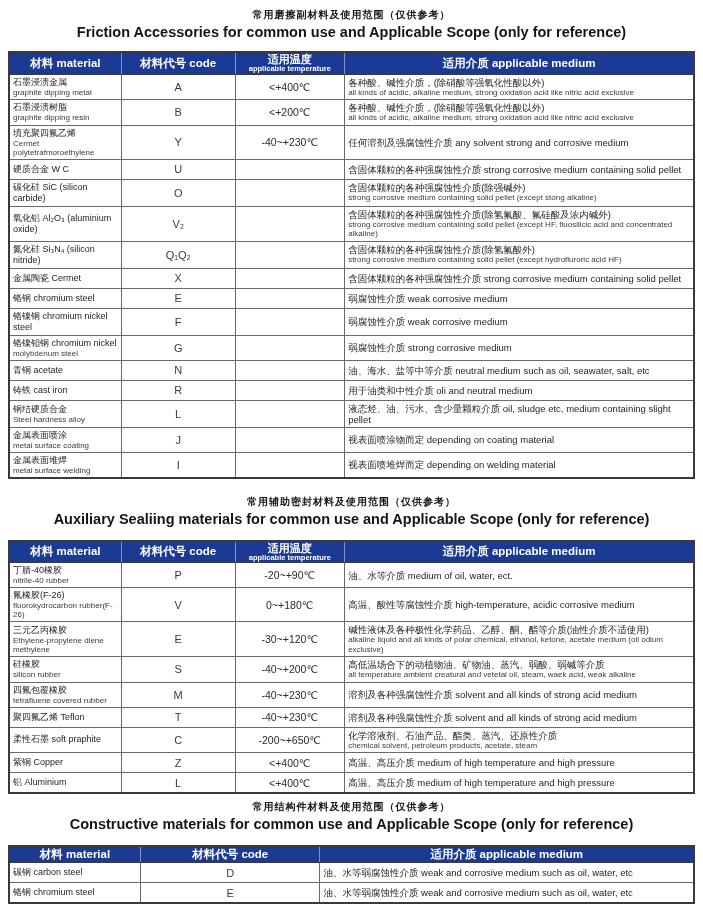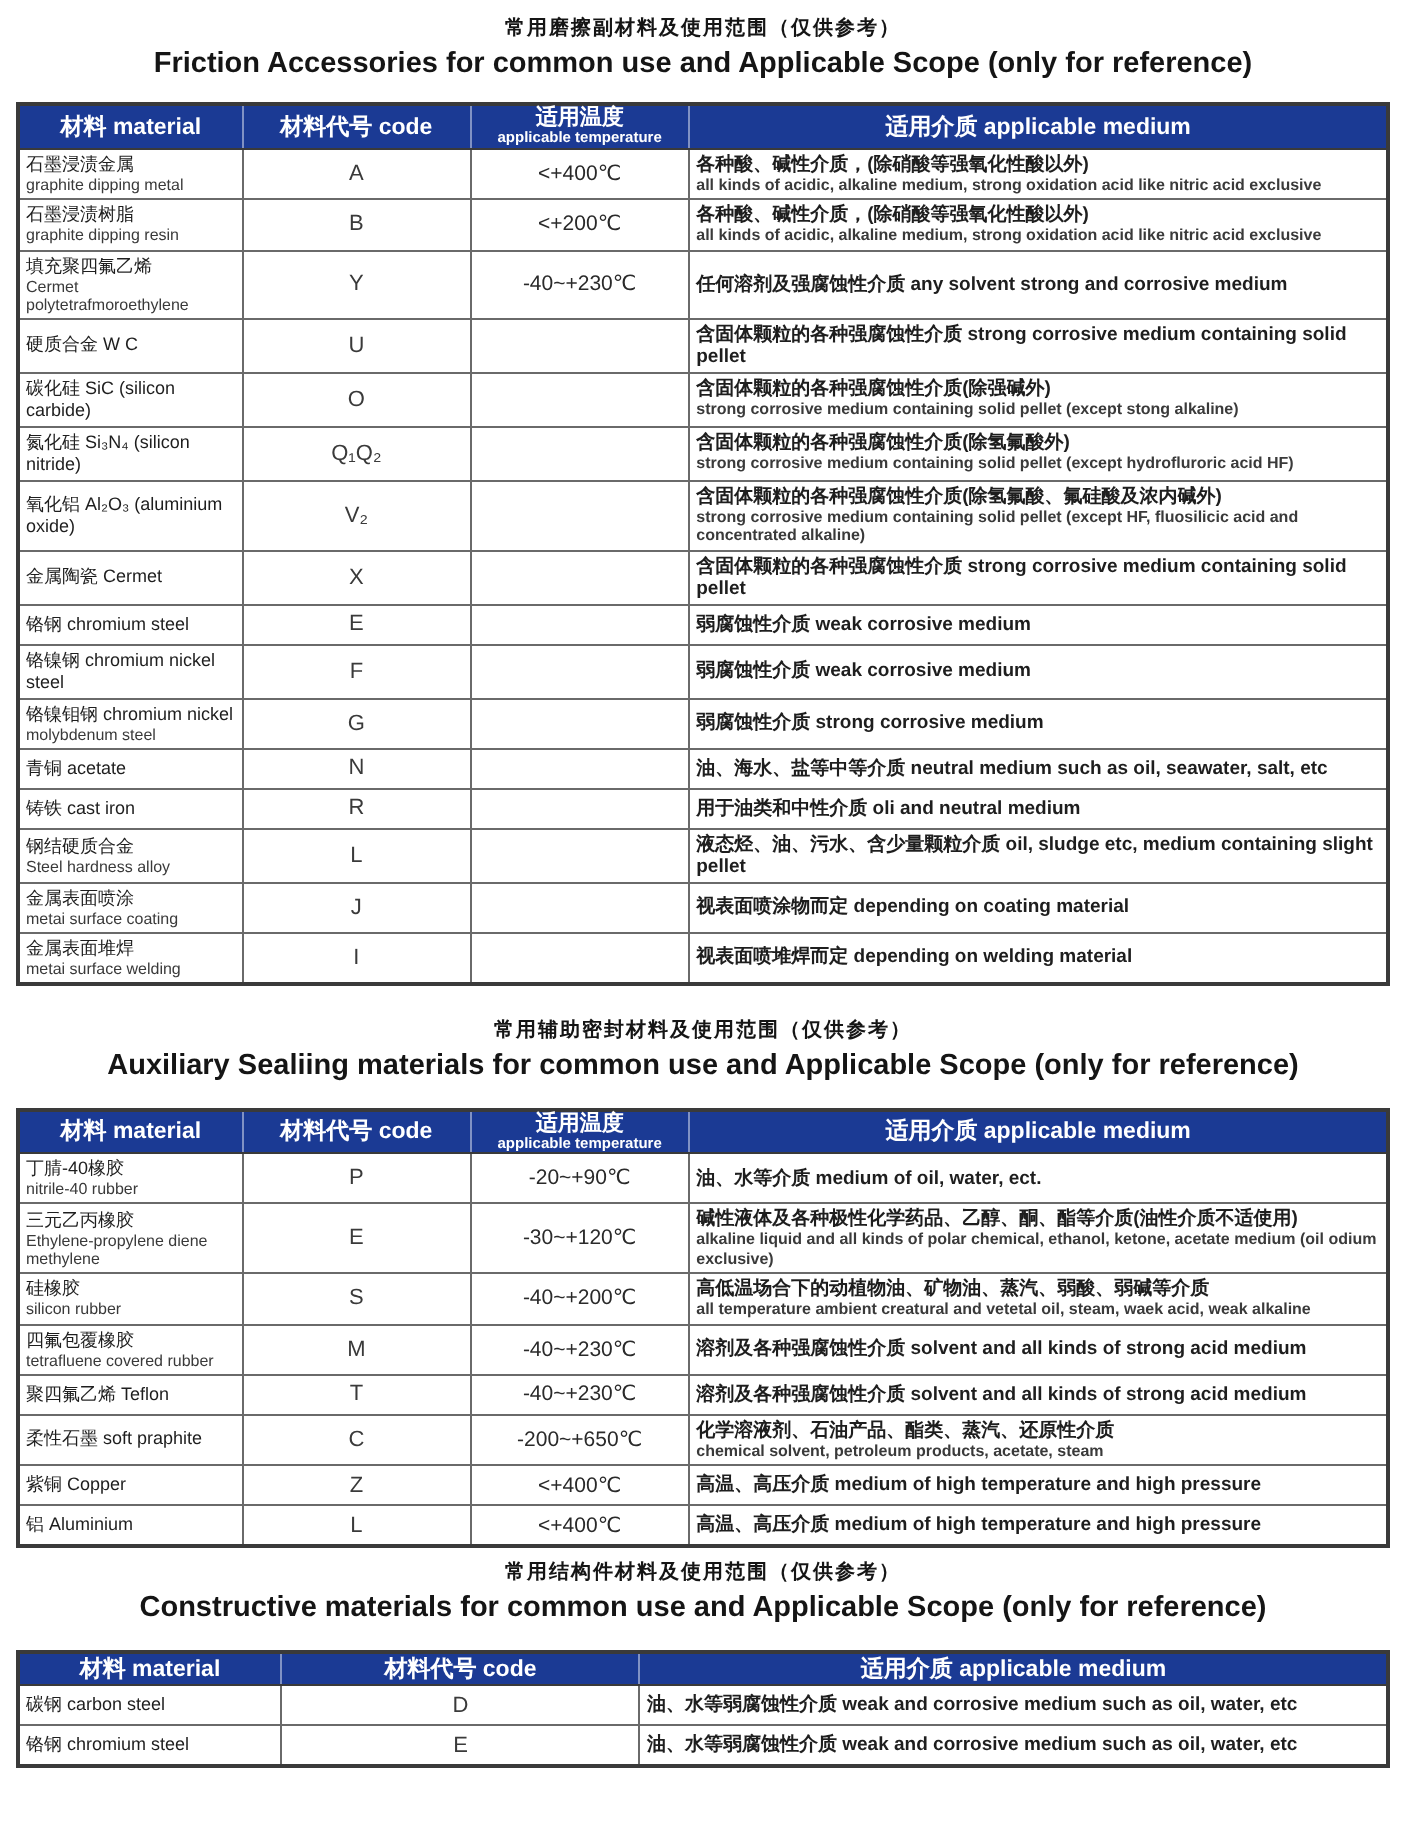--- a/index.html
+++ b/index.html
@@ -31,21 +31,21 @@
   table.tbl th:first-child{border-left:none;}
   .th-main{font-size:11px;line-height:12px;font-weight:bold;}
   .th-sub{font-size:7.5px;line-height:8.5px;font-weight:bold;}
   table.tbl td{
     border:1px solid #6a6a6a;vertical-align:middle;
     padding:2px 3px;height:15px;background:#fff;
   }
   td.c-mat{text-align:left;}
   td.c-code{text-align:center;font-size:11px;color:#3a3a3a;}
   td.c-temp{text-align:center;font-size:10.5px;color:#2a2a2a;}
-  td.c-med{text-align:left;font-weight:bold;}
+  td.c-med{text-align:left;}
   .zh{font-size:9px;line-height:11px;color:#1e1e1e;}
   .en{font-size:8px;line-height:9px;color:#3a3a3a;}
   td.c-med .zh{font-size:9.5px;line-height:11px;}
   td.c-med .en{font-size:8px;line-height:9.5px;}
   .sec1{margin-bottom:14px;}
   .sec2{margin-bottom:4px;}
   .sec2 .t-en,.sec3 .t-en{margin-bottom:12px;}
 </style>
 </head>
 <body>
@@ -125,38 +125,38 @@
             </td>
             <td class="c-code">O</td>
             <td class="c-temp"></td>
             <td class="c-med">
               <div class="zh">含固体颗粒的各种强腐蚀性介质(除强碱外)</div>
               <div class="en">strong corrosive medium containing solid pellet (except stong alkaline)</div>
             </td>
           </tr>
           <tr>
             <td class="c-mat">
+              <div class="zh">氧化铝 Al₂O₃ (aluminium oxide)</div>
+            </td>
+            <td class="c-code">V₂</td>
+            <td class="c-temp"></td>
+            <td class="c-med">
+              <div class="zh">含固体颗粒的各种强腐蚀性介质(除氢氟酸、氟硅酸及浓内碱外)</div>
+              <div class="en">strong corrosive medium containing solid pellet (except HF, fluosilicic acid and concentrated alkaline)</div>
+            </td>
+          </tr>
+          <tr>
+            <td class="c-mat">
               <div class="zh">氮化硅 Si₃N₄ (silicon nitride)</div>
             </td>
             <td class="c-code">Q₁Q₂</td>
             <td class="c-temp"></td>
             <td class="c-med">
               <div class="zh">含固体颗粒的各种强腐蚀性介质(除氢氟酸外)</div>
               <div class="en">strong corrosive medium containing solid pellet (except hydrofluroric acid HF)</div>
-            </td>
-          </tr>
-          <tr>
-            <td class="c-mat">
-              <div class="zh">氧化铝 Al₂O₃ (aluminium oxide)</div>
-            </td>
-            <td class="c-code">V₂</td>
-            <td class="c-temp"></td>
-            <td class="c-med">
-              <div class="zh">含固体颗粒的各种强腐蚀性介质(除氢氟酸、氟硅酸及浓内碱外)</div>
-              <div class="en">strong corrosive medium containing solid pellet (except HF, fluosilicic acid and concentrated alkaline)</div>
             </td>
           </tr>
           <tr>
             <td class="c-mat">
               <div class="zh">金属陶瓷 Cermet</div>
             </td>
             <td class="c-code">X</td>
             <td class="c-temp"></td>
             <td class="c-med">
               <div class="zh">含固体颗粒的各种强腐蚀性介质 strong corrosive medium containing solid pellet</div>
@@ -278,20 +278,31 @@
               <div class="en">nitrile-40 rubber</div>
             </td>
             <td class="c-code">P</td>
             <td class="c-temp">-20~+90℃</td>
             <td class="c-med">
               <div class="zh">油、水等介质 medium of oil, water, ect.</div>
             </td>
           </tr>
           <tr>
             <td class="c-mat">
+              <div class="zh">氟橡胶(F-26)</div>
+              <div class="en">fluorokydrocarbon rubber(F-26)</div>
+            </td>
+            <td class="c-code">V</td>
+            <td class="c-temp">0~+180℃</td>
+            <td class="c-med">
+              <div class="zh">高温、酸性等腐蚀性介质 high-temperature, acidic corrosive medium</div>
+            </td>
+          </tr>
+          <tr>
+            <td class="c-mat">
               <div class="zh">三元乙丙橡胶</div>
               <div class="en">Ethylene-propylene diene methylene</div>
             </td>
             <td class="c-code">E</td>
             <td class="c-temp">-30~+120℃</td>
             <td class="c-med">
               <div class="zh">碱性液体及各种极性化学药品、乙醇、酮、酯等介质(油性介质不适使用)</div>
               <div class="en">alkaline liquid and all kinds of polar chemical, ethanol, ketone, acetate medium (oil odium exclusive)</div>
             </td>
           </tr>

